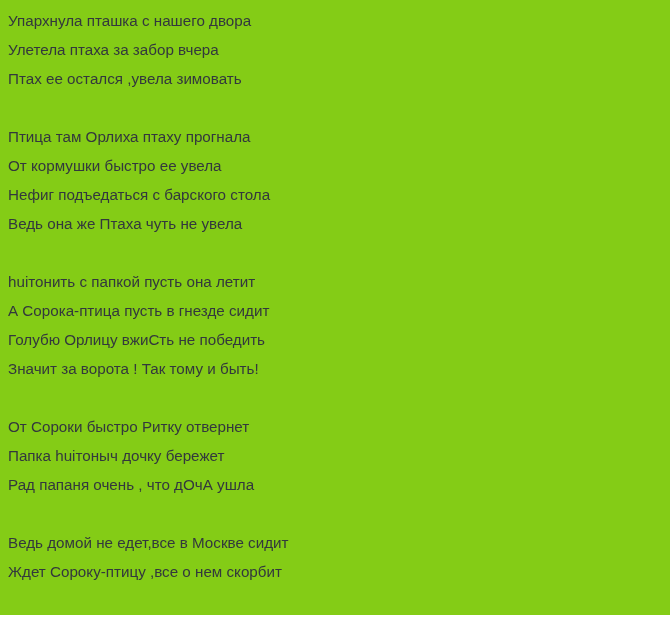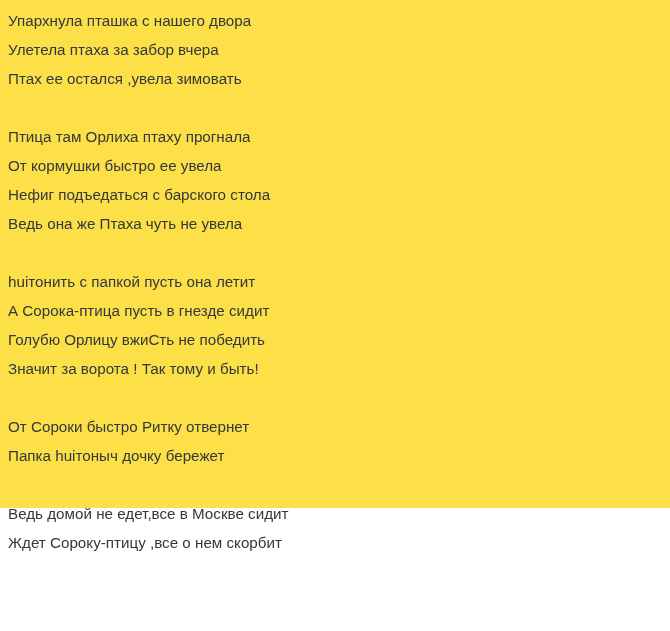--- a/index.html
+++ b/index.html
@@ -10,23 +10,23 @@
     width: 670px;
     height: 631px;
     background: #ffffff;
     font-family: "Liberation Sans", sans-serif;
     color: #2c2d2e;
     overflow: hidden;
   }
   .page {
     box-sizing: border-box;
     width: 670px;
-    height: 508px;
+    height: 615px;
     padding: 6px 14px 0 8px;
-    background: #fde047;
+    background: #84cc16;
   }
   .poem {
     font-size: 15.2px;
     line-height: 29px;
     color: #33383d;
     white-space: normal;
   }
   .stanza {
     margin: 0;
     padding: 0;
@@ -68,20 +68,21 @@
       <span class="line">А Сорока-птица пусть в гнезде сидит</span>
       <span class="line">Голубю Орлицу вжиСть не победить</span>
       <span class="line">Значит за ворота ! Так тому и быть!</span>
     </div>
 
     <span class="spacer"></span>
 
     <div class="stanza">
       <span class="line">От Сороки быстро Ритку отвернет</span>
       <span class="line">Папка huiтоныч дочку бережет</span>
+      <span class="line">Рад папаня очень , что дОчА ушла</span>
     </div>
 
     <span class="spacer"></span>
 
     <div class="stanza">
       <span class="line">Ведь домой не едет,все в Москве сидит</span>
       <span class="line">Ждет Сороку-птицу ,все о нем скорбит</span>
 
     </div>
 

